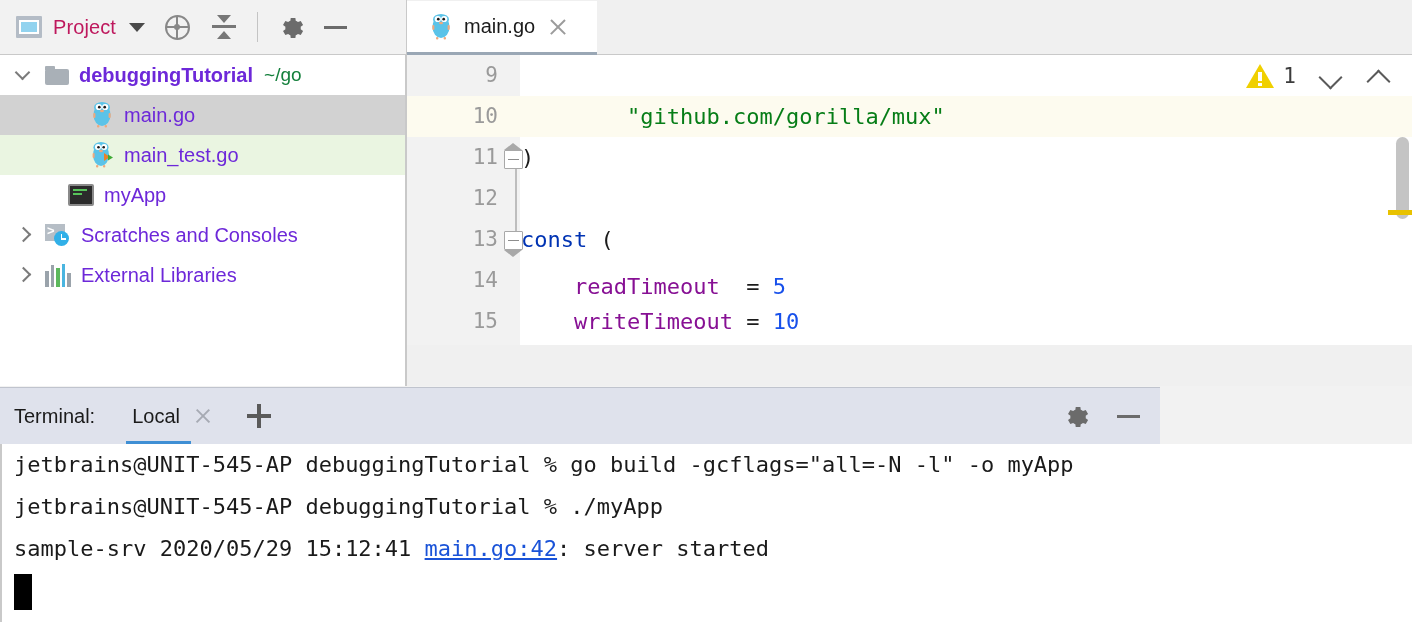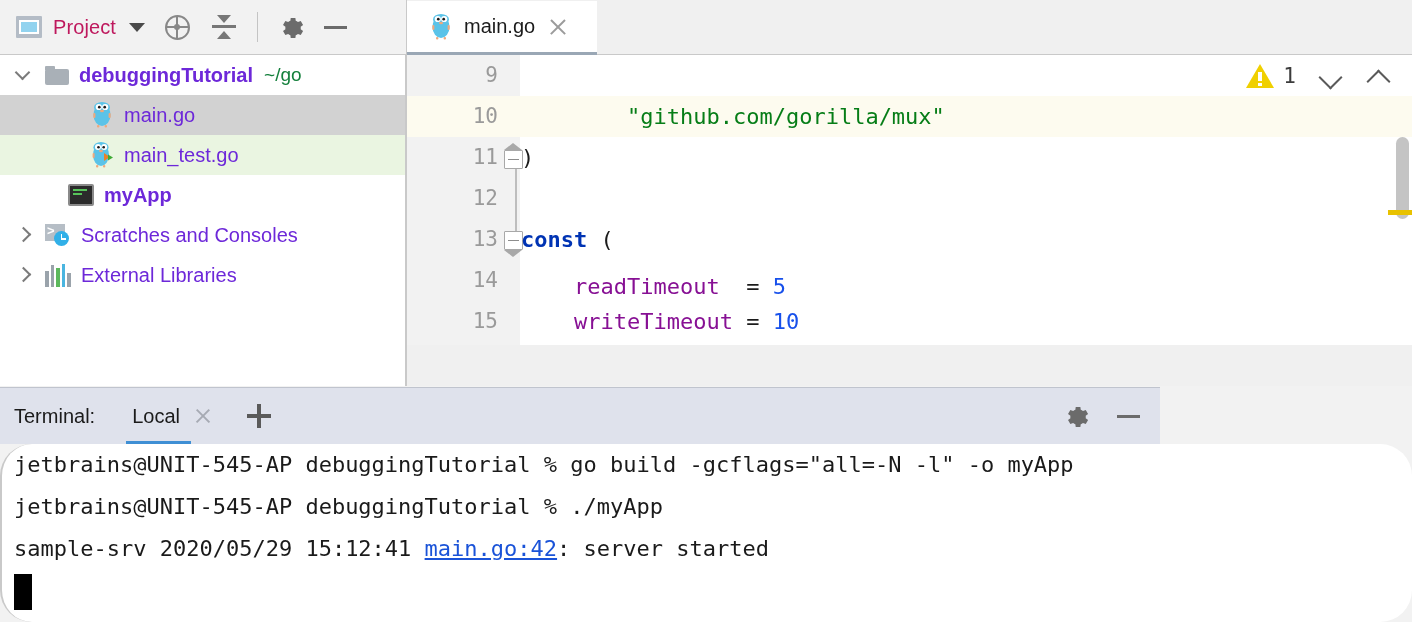--- a/index.html
+++ b/index.html
@@ -135,21 +135,21 @@
     font-size:21px; color:#9a9a9a; line-height:41px; padding-right:22px;
   }
   .fold-col { position:absolute; left:99px; top:0; width:14px; height:290px; }
   .code-area { position:absolute; left:114px; top:0; right:0; height:290px; }
   .code-line {
     position:absolute; left:0; right:0; height:41px; line-height:41px;
     font-family:"DejaVu Sans Mono", monospace; font-size:22px; white-space:pre;
     color:#1b1b1b;
   }
   .hl-line { background:#fdfbef; }
-  .k-kw  { color:#0033b3; font-weight:700;text-align:center; }
+  .k-kw  { color:#0033b3; font-weight:400;text-align:center; }
   .k-str { color:#067d17; }
   .k-num { color:#1750eb; }
   .k-cst { color:#871094; }
 
   .fold-minus {
     position:absolute; width:19px; height:19px; border:1.6px solid #a8a8a8; background:#fff; border-radius:1px;
   }
   .fold-minus::after { content:""; position:absolute; left:3px; top:7.5px; width:11px; height:1.8px; background:#8d8d8d; }
   .fold-line { position:absolute; left:9px; width:1.6px; background:#bdbdbd; }
   .fold-cap-up {
@@ -195,21 +195,21 @@
   .term-tab .tclose::before { transform:rotate(45deg); }
   .term-tab .tclose::after  { transform:rotate(-45deg); }
   .term-tab .underline { position:absolute; left:-6px; bottom:0; right:22px; height:4px; background:#3f8fd4; }
   .plus-btn { margin-left:31px; width:30px; height:30px; position:relative; }
   .plus-btn::before { content:""; position:absolute; left:13px; top:3px; width:4px; height:24px; background:#5a5a5a; }
   .plus-btn::after  { content:""; position:absolute; left:3px; top:13px; width:24px; height:4px; background:#5a5a5a; }
   .th-right { margin-left:auto; display:flex; align-items:center; margin-right:18px; }
 
   .term-body {
     position:absolute; left:0; top:444px; width:1412px; height:178px;
-    background:#ffffff; border-left:2px solid #c9c9c9; overflow:hidden;border-radius:32px;
+    background:#ffffff; border-left:2px solid #c9c9c9; overflow:hidden;
   }
   .term-line {
     font-family:"DejaVu Sans Mono", monospace; font-size:22px; color:#1a1a1a;
     white-space:pre; line-height:42px; padding-left:12px;
   }
   .term-link { color:#1a53d8; text-decoration:underline; }
   .cursor-blk { margin-left:12px; margin-top:4px; width:18px; height:36px; background:#000; }
 </style>
 </head>
 <body>
@@ -326,21 +326,21 @@
       </div>
       <div class="row-label">main_test.go</div>
     </div>
 
     <div class="row">
       <div class="indent-2"></div>
       <div class="term-ico">
           <div class="g1"></div>
           <div class="g2"></div>
         </div>
-      <div class="row-label" style="font-weight:bold;">myApp</div>
+      <div class="row-label" style="">myApp</div>
     </div>
 
     <div class="row">
       <div class="chev"></div>
       <div class="scratch-ico">
           <div class="pg"></div>
           <div class="clock"></div>
         </div>
       <div class="row-label">Scratches and Consoles</div>
     </div>

